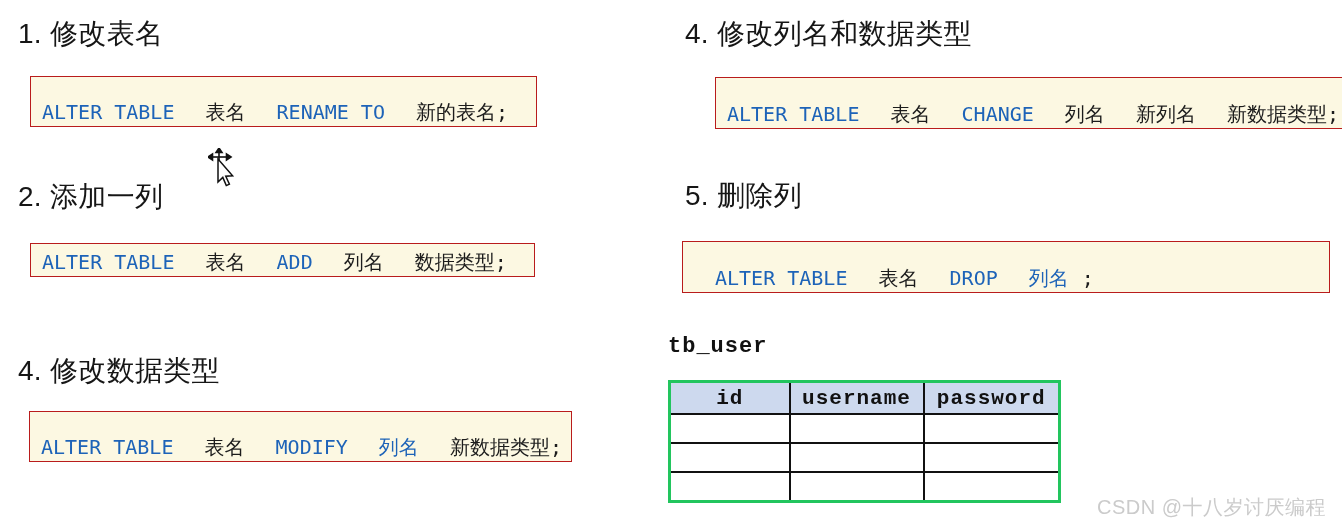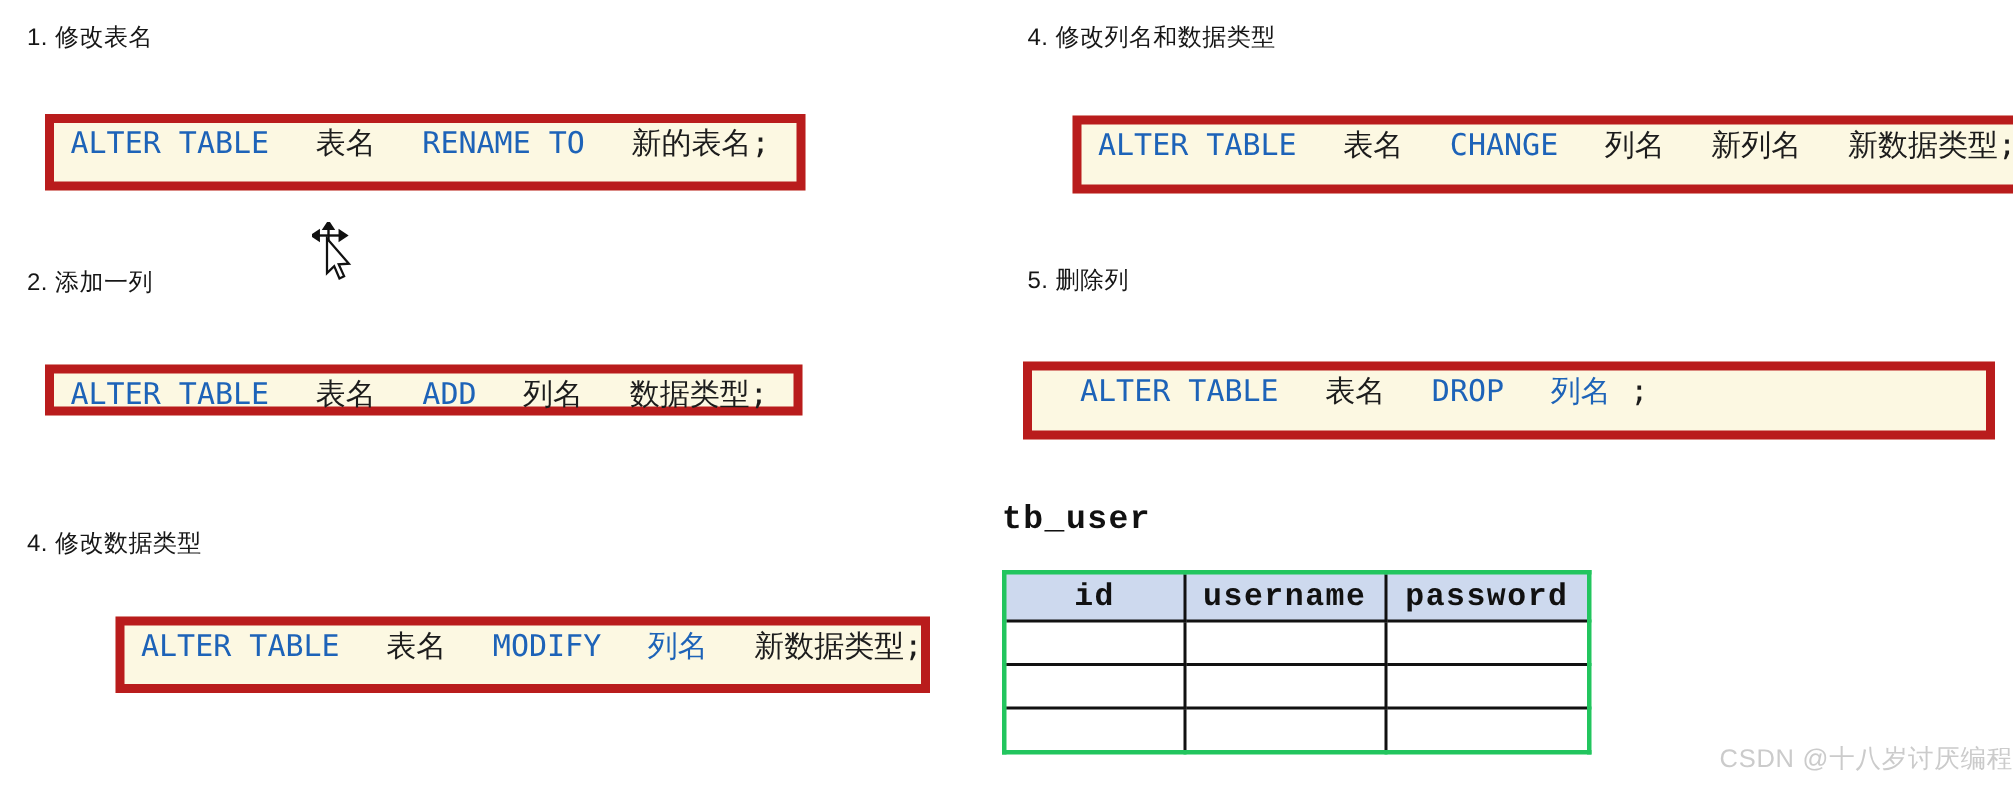--- a/index.html
+++ b/index.html
@@ -5,32 +5,32 @@
   html,body { margin:0; padding:0; }
   body {
     position:relative;
     width:1342px; height:531px;
     background:#ffffff;
     font-family:"Liberation Sans", sans-serif;
     overflow:hidden;
   }
   .heading {
     position:absolute;
-    font-size:16px;
+    font-size:28px;
     color:#161616;
     letter-spacing:0.3px;
     white-space:nowrap;
   }
   .codebox {
     position:absolute;
     background:#fcf8e2;
-    border:6px solid #b91c1c;
+    border:1px solid #b91c1c;
     box-sizing:border-box;
     display:flex;
-    align-items:flex-start;
+    align-items:flex-end;
     padding-left:11px;
   }
   .code {
     font-family:"DejaVu Sans Mono", monospace;
     font-size:20px;
     color:#1c1c1c;
     white-space:nowrap;
   }
   .tok { display:inline-block; }
   .tok + .tok { margin-left:19px; }
@@ -67,23 +67,23 @@
     height:30px;
     text-align:center;
     letter-spacing:1px;
   }
   table.usertable td { height:27px; background:#ffffff; }
   .col-id { width:120px; }
   .col-username { width:134px; }
   .col-password { width:136px; }
   .watermark {
     position:absolute;
-    right:0; top:494px;
+    right:16px; top:494px;
     color:#cbcbcb;
-    font-size:17px;
+    font-size:20px;
     letter-spacing:0.5px;
     white-space:nowrap;
   }
 </style>
 </head>
 <body>
 
 <div class="heading" style="left:18px; top:15px;">1. 修改表名</div>
 <div class="codebox" style="left:30px; top:76px; width:507px; height:51px;">
   <div class="code">
@@ -112,21 +112,21 @@
   <div class="code">
     <span class="tok kw">ALTER TABLE</span>
     <span class="tok">表名</span>
     <span class="tok kw">ADD</span>
     <span class="tok">列名</span>
     <span class="tok">数据类型;</span>
   </div>
 </div>
 
 <div class="heading" style="left:18px; top:352px;">4. 修改数据类型</div>
-<div class="codebox" style="left:29px; top:411px; width:543px; height:51px;margin-left:48px;">
+<div class="codebox" style="left:29px; top:411px; width:543px; height:51px;">
   <div class="code">
     <span class="tok kw">ALTER TABLE</span>
     <span class="tok">表名</span>
     <span class="tok kw">MODIFY</span>
     <span class="tok kw">列名</span>
     <span class="tok">新数据类型;</span>
   </div>
 </div>
 
 <div class="heading" style="left:685px; top:15px;">4. 修改列名和数据类型</div>

